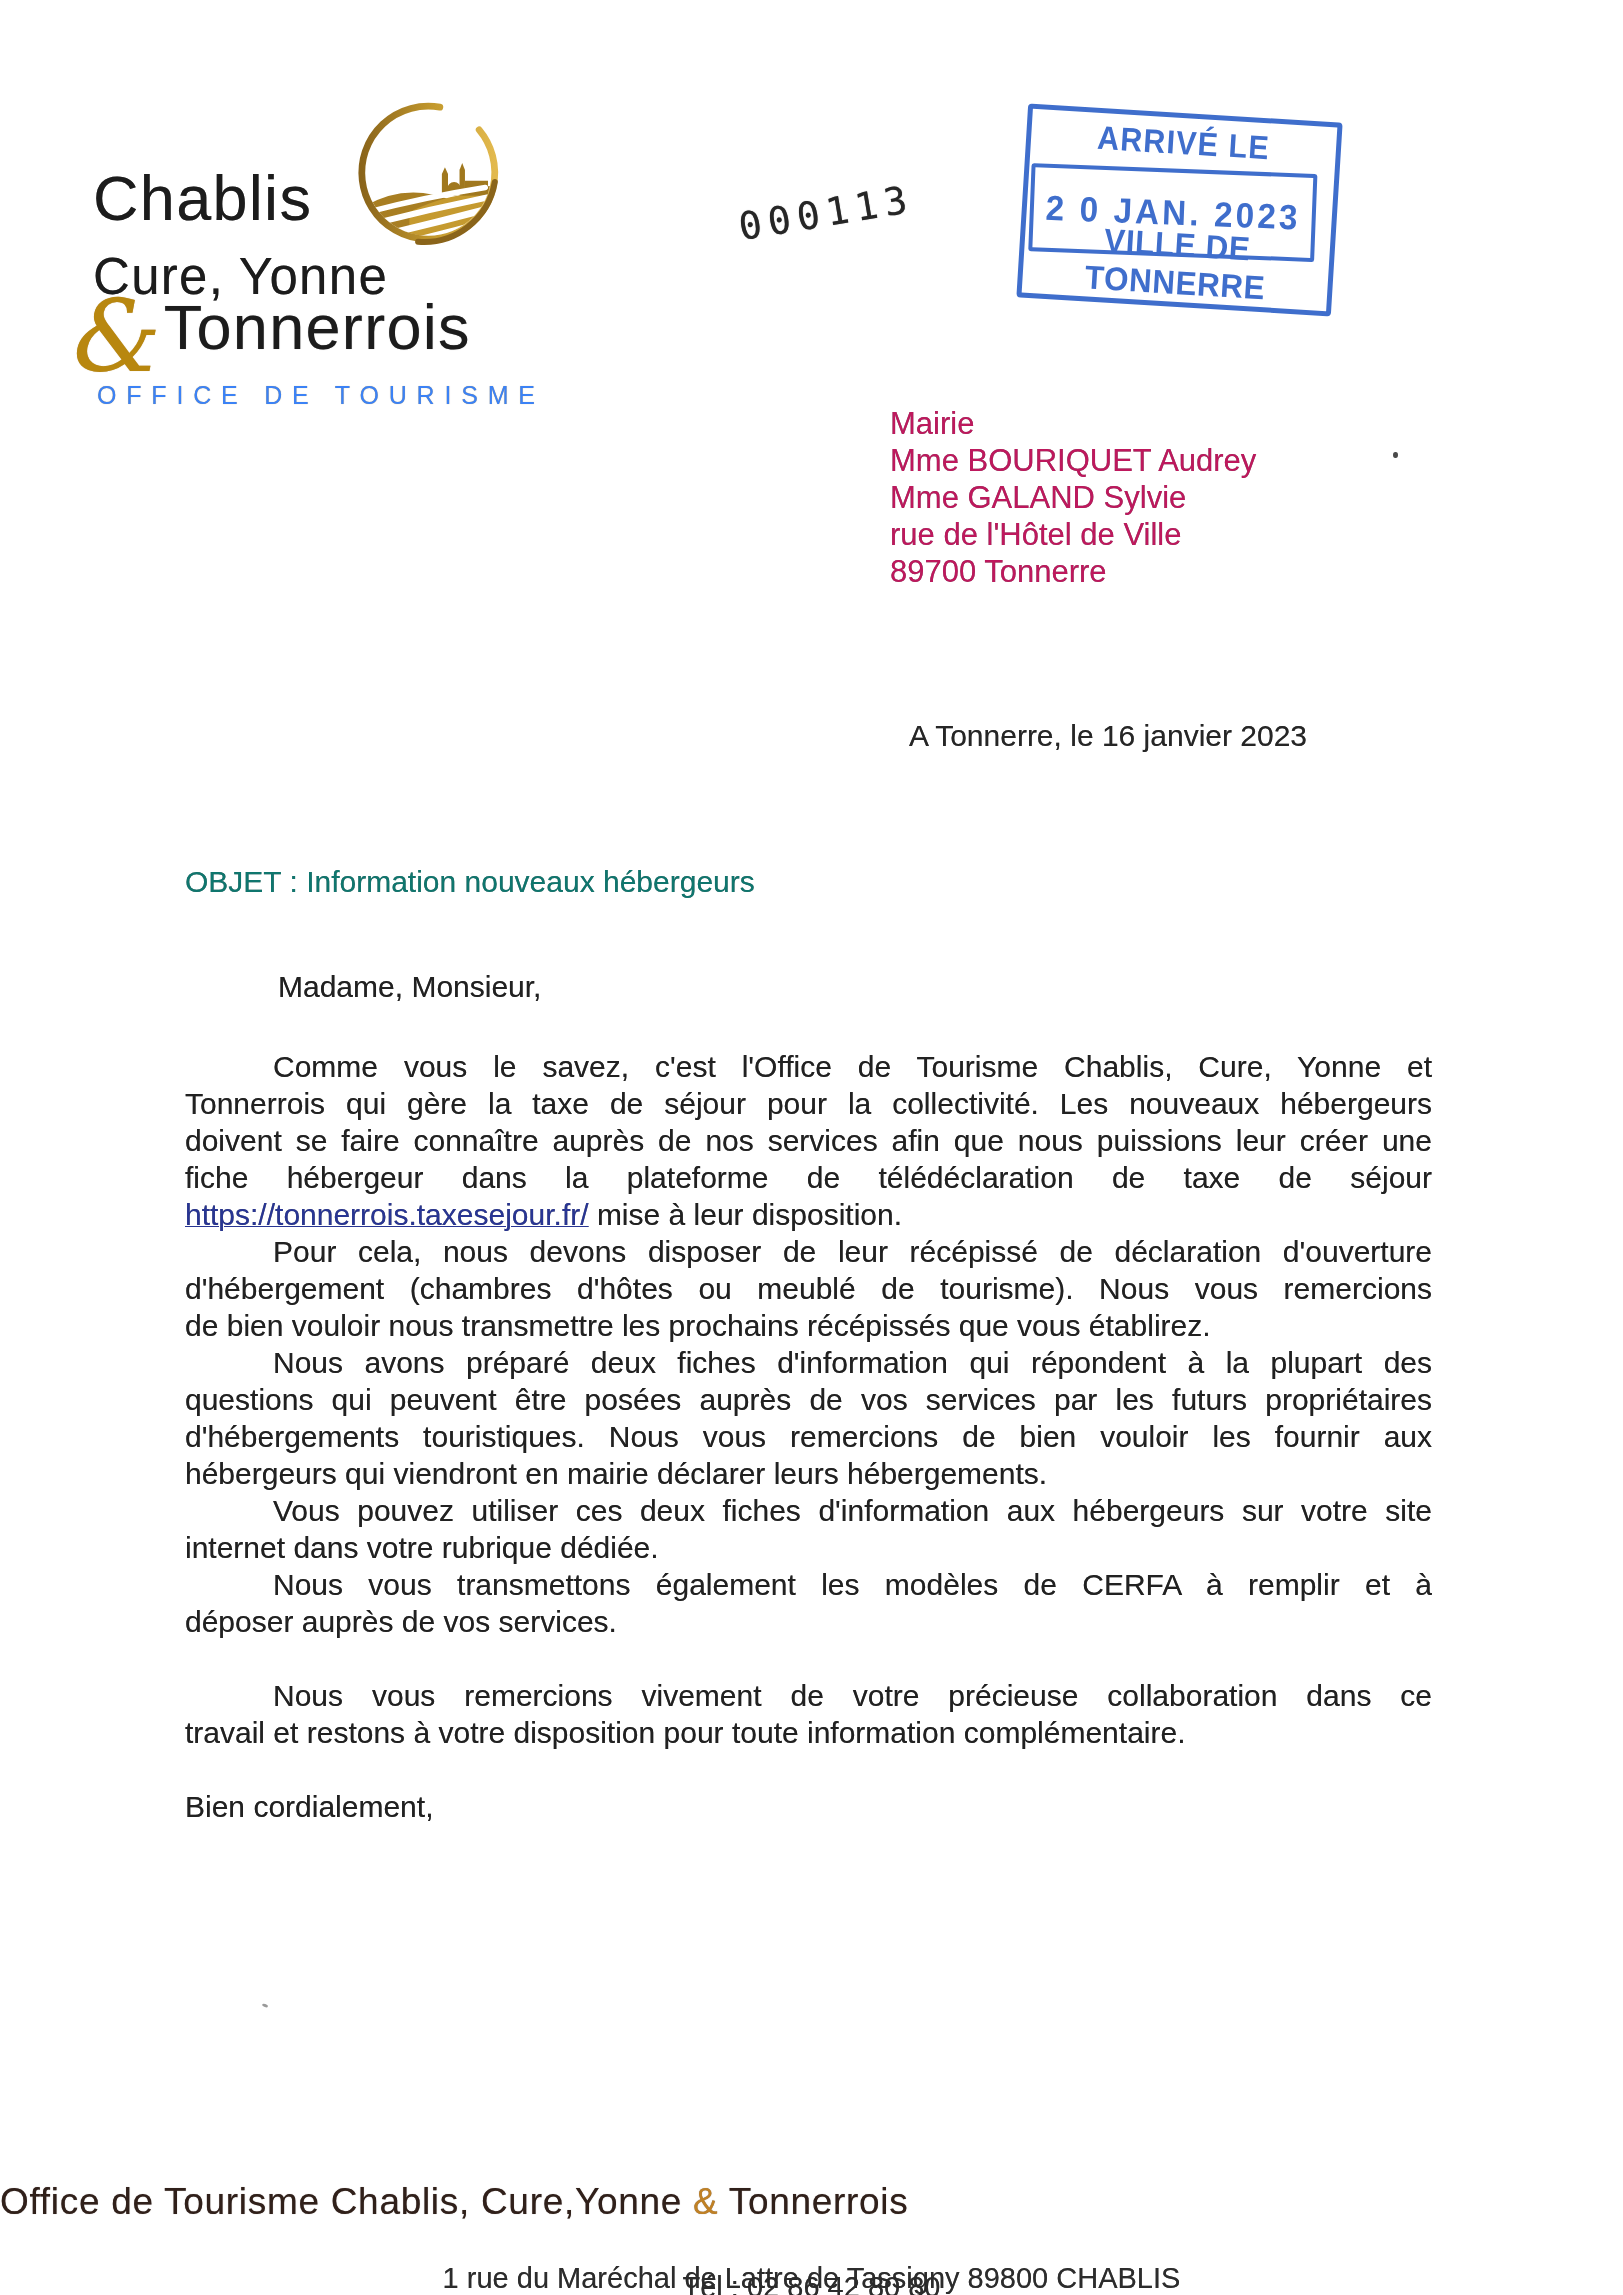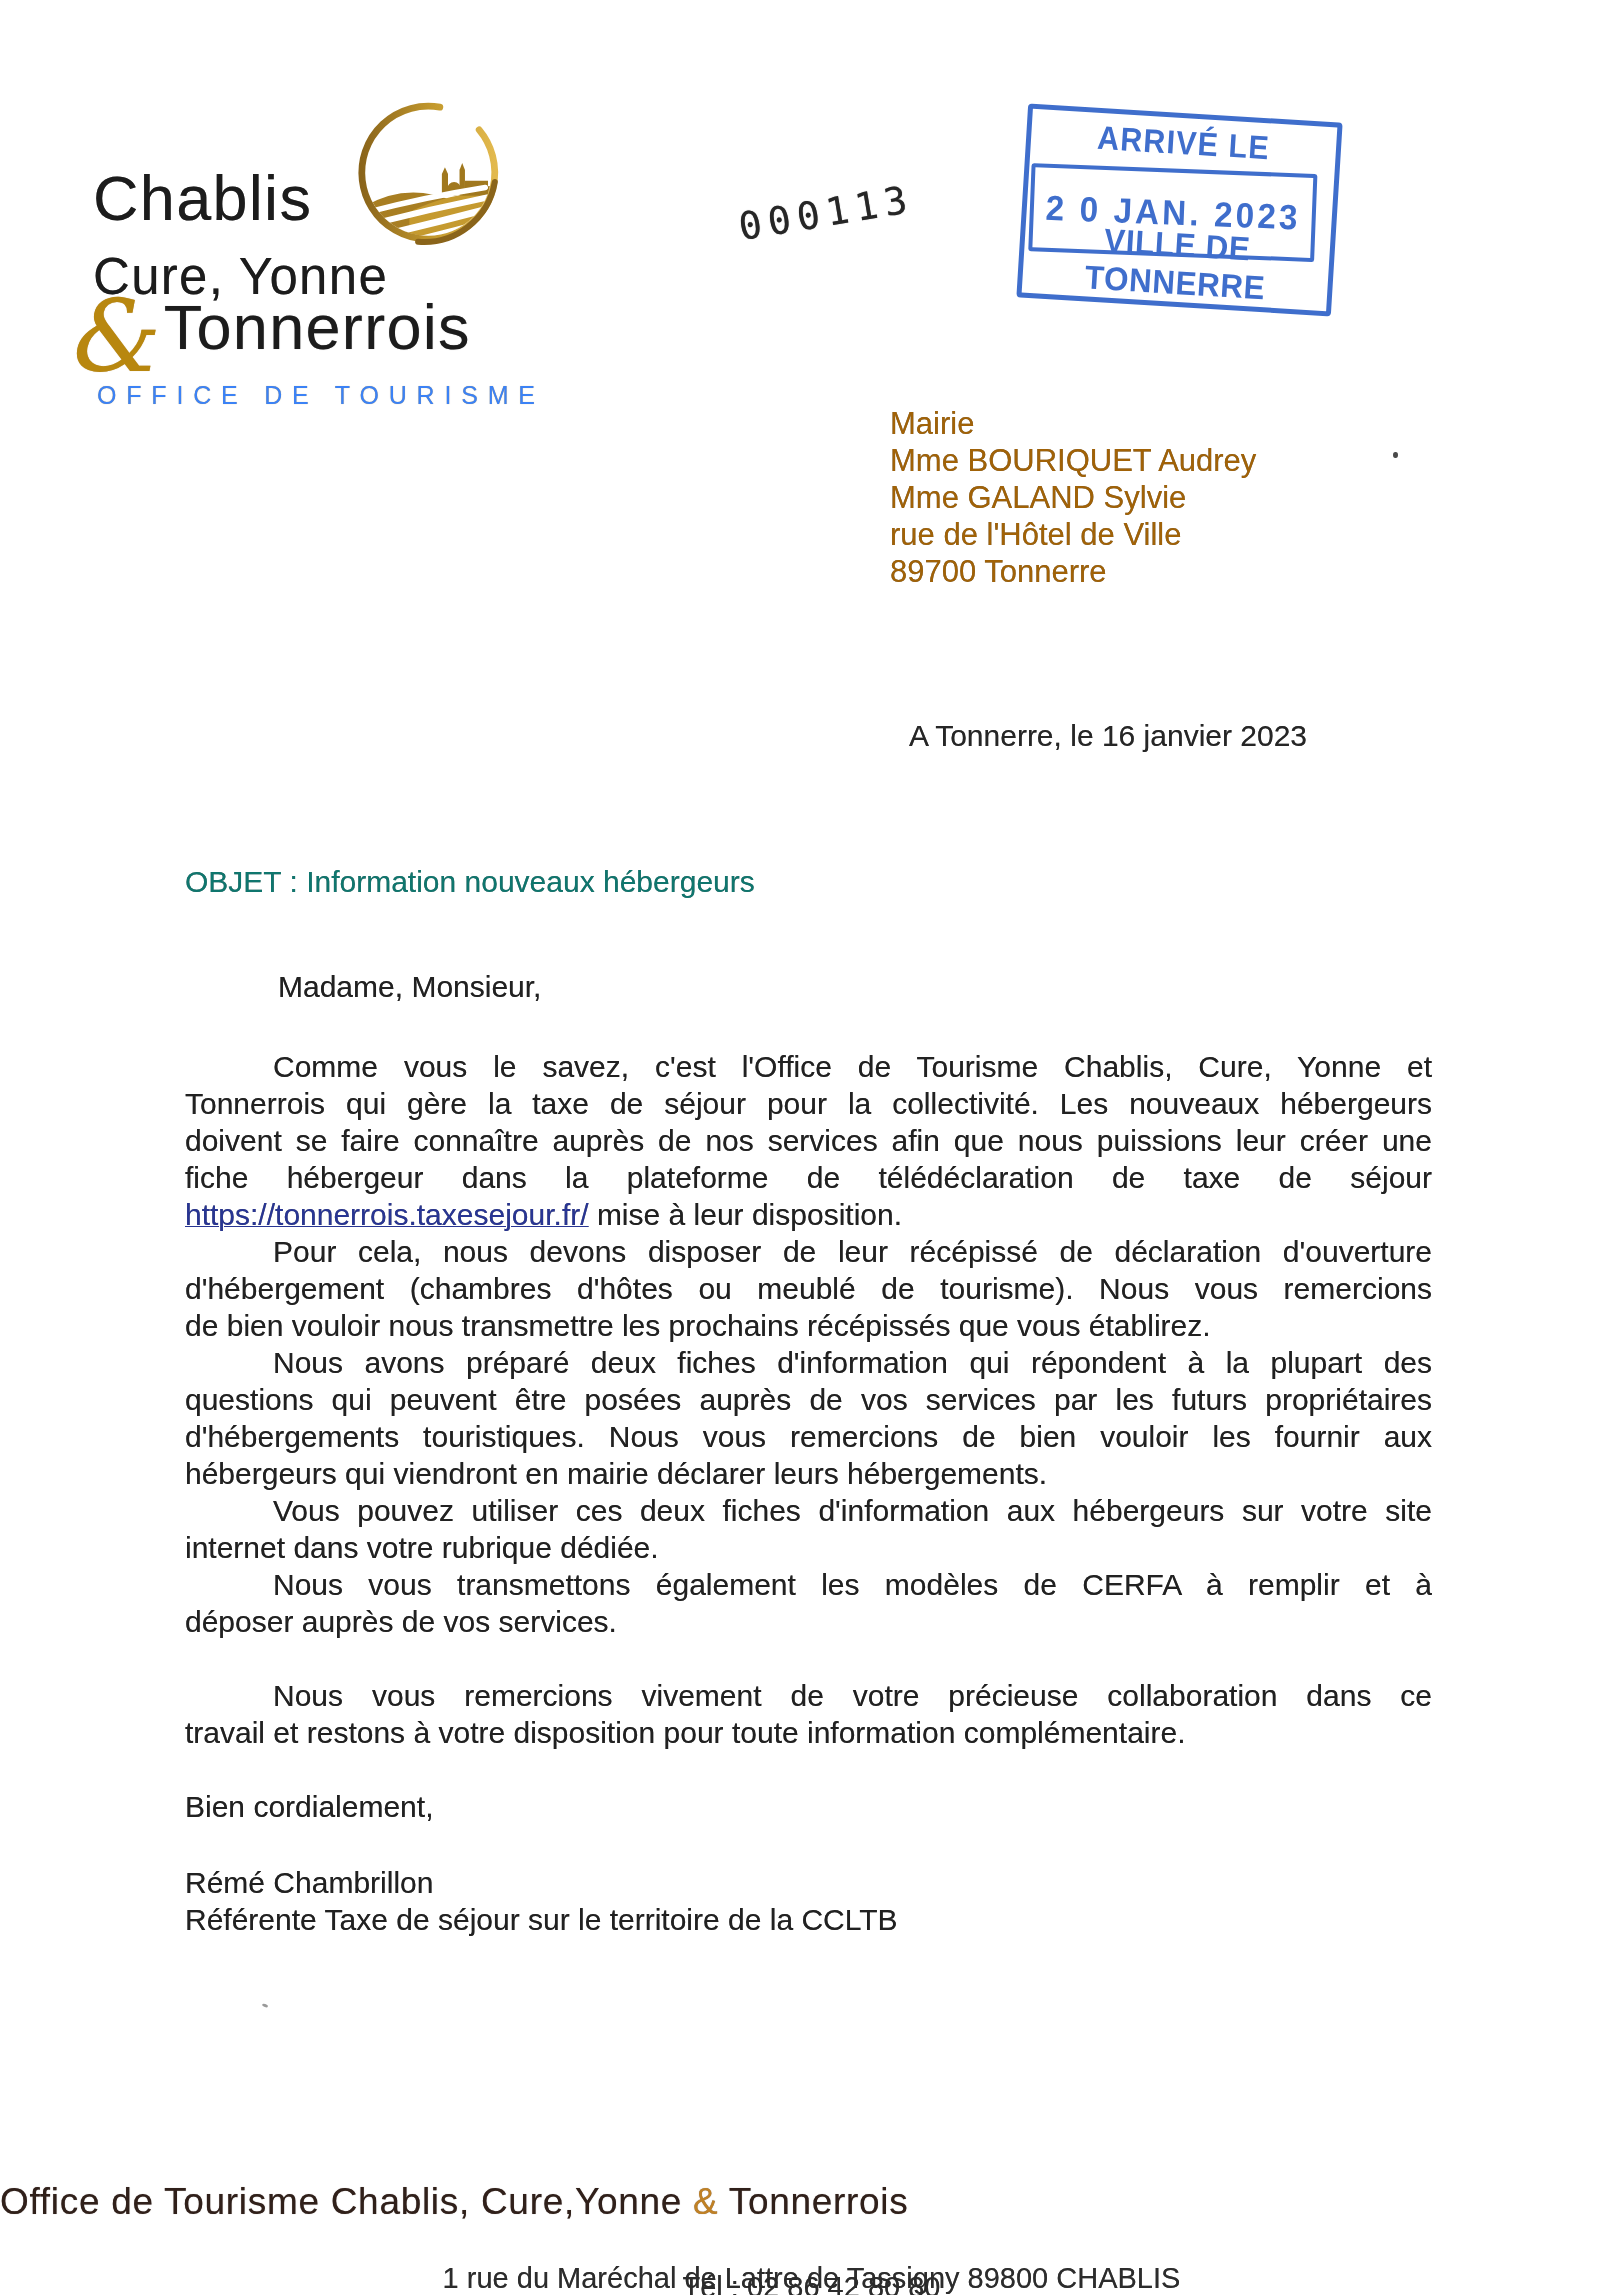--- a/index.html
+++ b/index.html
@@ -33,21 +33,21 @@
   .stamp .datebox{
     position:absolute;left:7.9px;top:56px;width:278px;height:80px;
     border:4.6px solid currentColor;border-radius:2.6px;background:#fff;
     transform:rotate(-1.3deg);display:flex;align-items:center;justify-content:center;
   }
   .stamp .date{font-weight:bold;font-size:35px;letter-spacing:3.3px;white-space:pre;transform:scaleX(.95);}
   .stamp .l3{position:absolute;bottom:5.2px;left:0;width:100%;text-align:center;
     font-weight:bold;font-size:33px;letter-spacing:0.7px;transform:scaleX(.95);}
   
   .scan{text-shadow:0 0 0.5px rgba(20,20,20,.6);}
-  .recipient{position:absolute;left:890px;top:405px;font-size:31px;line-height:37px;color:#a16207;}
+  .recipient{position:absolute;left:890px;top:405px;font-size:31px;line-height:37px;color:#be185d;}
   .dateline{position:absolute;left:909px;top:719px;font-size:30px;color:#262626;}
   .subject{position:absolute;left:185px;top:865px;font-size:30px;color:#0f766e;}
   .salutation{position:absolute;left:278px;top:970px;font-size:30px;color:#212121;}
   .bodytext{position:absolute;left:185px;top:1048px;width:1247px;font-size:30px;line-height:37px;color:#212121;}
   .bline{min-height:37px;}
   .bline.just{text-align:justify;text-align-last:justify;}
   .bline.ind{text-indent:88px;}
   .bline a{color:#283593;text-decoration:underline;text-decoration-thickness:1.3px;}
   .closing{position:absolute;left:185px;top:1790px;font-size:30px;color:#212121;}
   .signature{position:absolute;left:185px;top:1864px;font-size:30px;line-height:37px;color:#212121;}
@@ -159,23 +159,19 @@
       <div class="bline">internet dans votre rubrique dédiée.</div>
       <div class="bline just ind">Nous vous transmettons également les modèles de CERFA à remplir et à</div>
       <div class="bline">déposer auprès de vos services.</div>
       <div class="bline">&nbsp;</div>
       <div class="bline just ind">Nous vous remercions vivement de votre précieuse collaboration dans ce</div>
       <div class="bline">travail et restons à votre disposition pour toute information complémentaire.</div>
     </div>
 
   <div class="closing scan">Bien cordialement,</div>
 
-  <div class="signature scan">
-    <div>Rémé Chambrillon</div>
-    <div>Référente Taxe de séjour sur le territoire de la CCLTB</div>
-  </div>
 
   <div class="f1"><span>Office de Tourisme Chablis, Cure,Yonne </span><span class="famp" style="color: rgb(192, 129, 37);">&amp;</span><span> Tonnerrois</span></div>
   <div class="f2">1 rue du Maréchal de Lattre de Tassigny 89800 CHABLIS</div>
   <div class="f3">Tél : 02 86 42 80 80</div>
 
 </div>
 
 
 </body></html>

